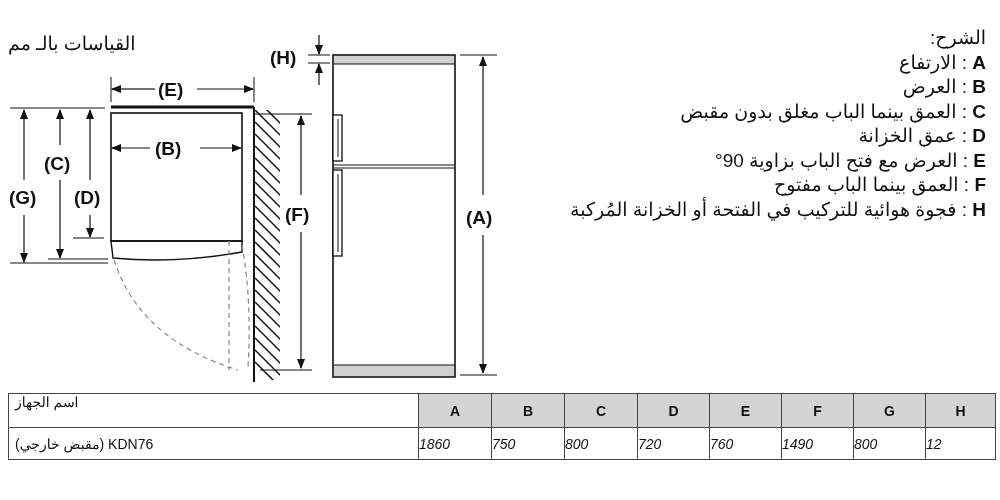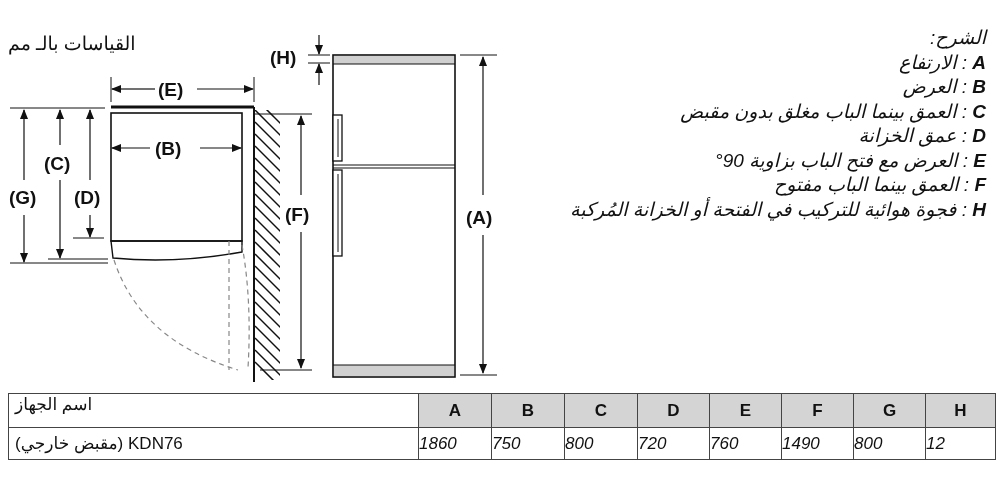--- a/index.html
+++ b/index.html
@@ -3,23 +3,23 @@
 <meta charset="utf-8">
 <style>
   html, body { margin:0; padding:0; background:#ffffff; }
   body { width:1000px; height:500px; position:relative; overflow:hidden;
          font-family:"Liberation Sans", sans-serif; color:#111; }
   .abs { position:absolute; }
   #title { left:8px; top:4px; font-size:19px; direction:rtl;margin-top:28px; }
   svg#diagram { position:absolute; left:0; top:0; }
   .lbl { font-family:"Liberation Sans", sans-serif; font-weight:bold; font-size:19px; fill:#111; }
   #legend { right:14px; top:26px; width:520px; direction:rtl; text-align:right; font-size:19px; line-height:24.5px; }
-  #legend .row { white-space:nowrap;font-style:italic; }
+  #legend .row { white-space:nowrap; }
   #legend .key { font-weight:bold; }
-  #dims { position:absolute; left:8px; top:393px; border-collapse:collapse; font-size:17px; }
+  #dims { position:absolute; left:8px; top:393px; border-collapse:collapse; font-size:14px; }
   #dims td, #dims th { border:1.5px solid #444; padding:0; height:31px; }
   #dims th { background:#d4d4d4; font-weight:bold; text-align:center; height:33px; }
   #dims th.name { background:#fff; font-weight:normal; text-align:left; padding-left:6px; vertical-align:top; }
   #dims td.name { text-align:left; padding-left:6px; }
   #dims td.num { text-align:left;font-style:italic; }
 </style>
 </head>
 <body>
 
 <div id="title" class="abs">القياسات بالـ مم</div>

